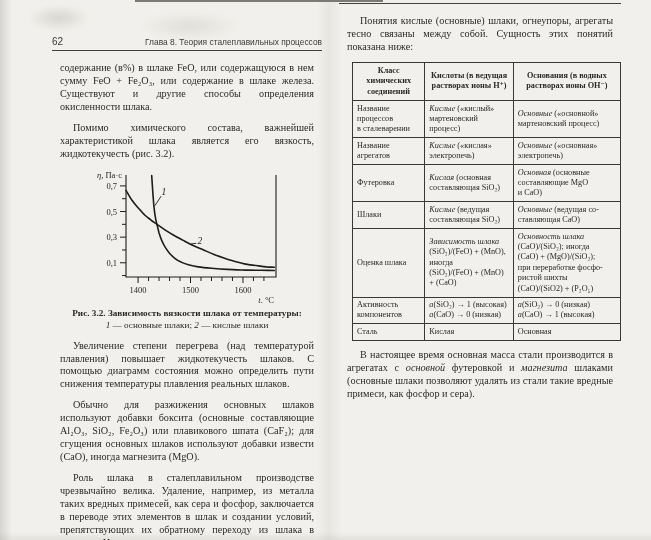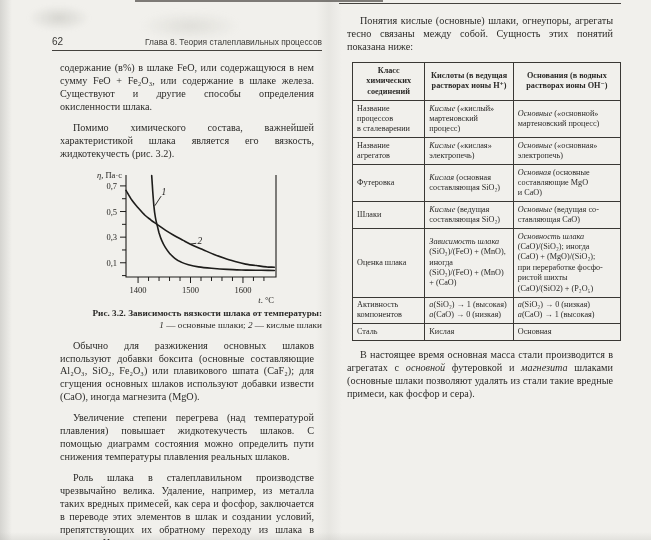--- a/index.html
+++ b/index.html
@@ -36,21 +36,21 @@
     text-indent:13px;hyphens:auto;-webkit-hyphens:auto;}
   p.body.no-indent{text-indent:0;}
   p.first{margin-top:11px;}
 
   figure{margin:4px 0 0;}
   svg.chart{display:block;}
   .tick-label{font:8.5px "Liberation Serif","DejaVu Serif",serif;fill:#262522;}
   .axis-label{font:8.5px "Liberation Serif","DejaVu Serif",serif;fill:#262522;}
   .axis-label .em{font-style:italic;}
   .curve-label{font:italic 9.5px "Liberation Serif","DejaVu Serif",serif;fill:#1d1c1a;}
-  figcaption{margin-top:5px;text-align:right;font-size:9.2px;line-height:1.3;color:#2b2a28;}
+  figcaption{margin-top:5px;text-align:center;font-size:9.2px;line-height:1.3;color:#2b2a28;}
   .cap1{font-weight:bold;}
 
   .after-fig{margin-top:7px;}
 
   table.concepts{border-collapse:collapse;margin:4px 0 0 13px;width:calc(100% - 13px);
     font-size:8.2px;line-height:1.27;table-layout:fixed;padding-left:38px;}
   table.concepts th,table.concepts td{border:1px solid #3a3834;vertical-align:middle;
     white-space:pre-line;overflow:hidden;}
   table.concepts th{font-weight:bold;text-align:center;padding:3px 2px;}
   table.concepts td{text-align:left;padding:2.5px 3px 2.5px 4px;}
@@ -118,22 +118,22 @@
         <text x="111.76223776223776" y="26.298994974874375" text-anchor="middle" class="curve-label">1</text>
         <line x1="144.27972027972027" y1="74.29899497487438" x2="139.034965034965" y2="74.93969849246231" stroke="#1e1d1b" stroke-width="0.9"></line>
         <text x="147.95104895104896" y="74.73618090452261" text-anchor="middle" class="curve-label">2</text>
       </svg>
     <figcaption>
       <div class="cap1">Рис. 3.2. Зависимость вязкости шлака от температуры:</div>
       <div><i>1</i> — основные шлаки; <i>2</i> — кислые шлаки</div>
     </figcaption>
   </figure>
 
+  <p class="body after-fig">Увеличение степени перегрева (над температурой плавления) повышает жидкотекучесть шлаков. С помощью диаграмм состояния можно определить пути снижения температуры плавления реальных шлаков.</p>
   <p class="body">Обычно для разжижения основных шлаков используют добавки боксита (основные составляющие Al₂O₃, SiO₂, Fe₂O₃) или плавикового шпата (CaF₂); для сгущения основных шлаков используют добавки извести (CaO), иногда магнезита (MgO).</p>
-  <p class="body after-fig">Увеличение степени перегрева (над температурой плавления) повышает жидкотекучесть шлаков. С помощью диаграмм состояния можно определить пути снижения температуры плавления реальных шлаков.</p>
   <p class="body">Роль шлака в сталеплавильном производстве чрезвычайно велика. Удаление, например, из металла таких вредных примесей, как сера и фосфор, заключается в переводе этих элементов в шлак и создании условий, препятствующих их обратному переходу из шлака в металл. Изменяя состав шлака, его количество и температуру, можно добиться увеличения или уменьшения содержания в металле марганца, кремния, хрома и других элементов. Поэтому во многих случаях задача сталеплавильщика заключается в получении шлака необходимой консистенции и химического состава.</p>
 </div>
 
 <div class="page page-right">
   <hr class="head-rule">
 
   <p class="body first">Понятия кислые (основные) шлаки, огнеупоры, агрегаты тесно связаны между собой. Сущность этих понятий показана ниже:</p>
 
   <table class="concepts">
     <colgroup>

